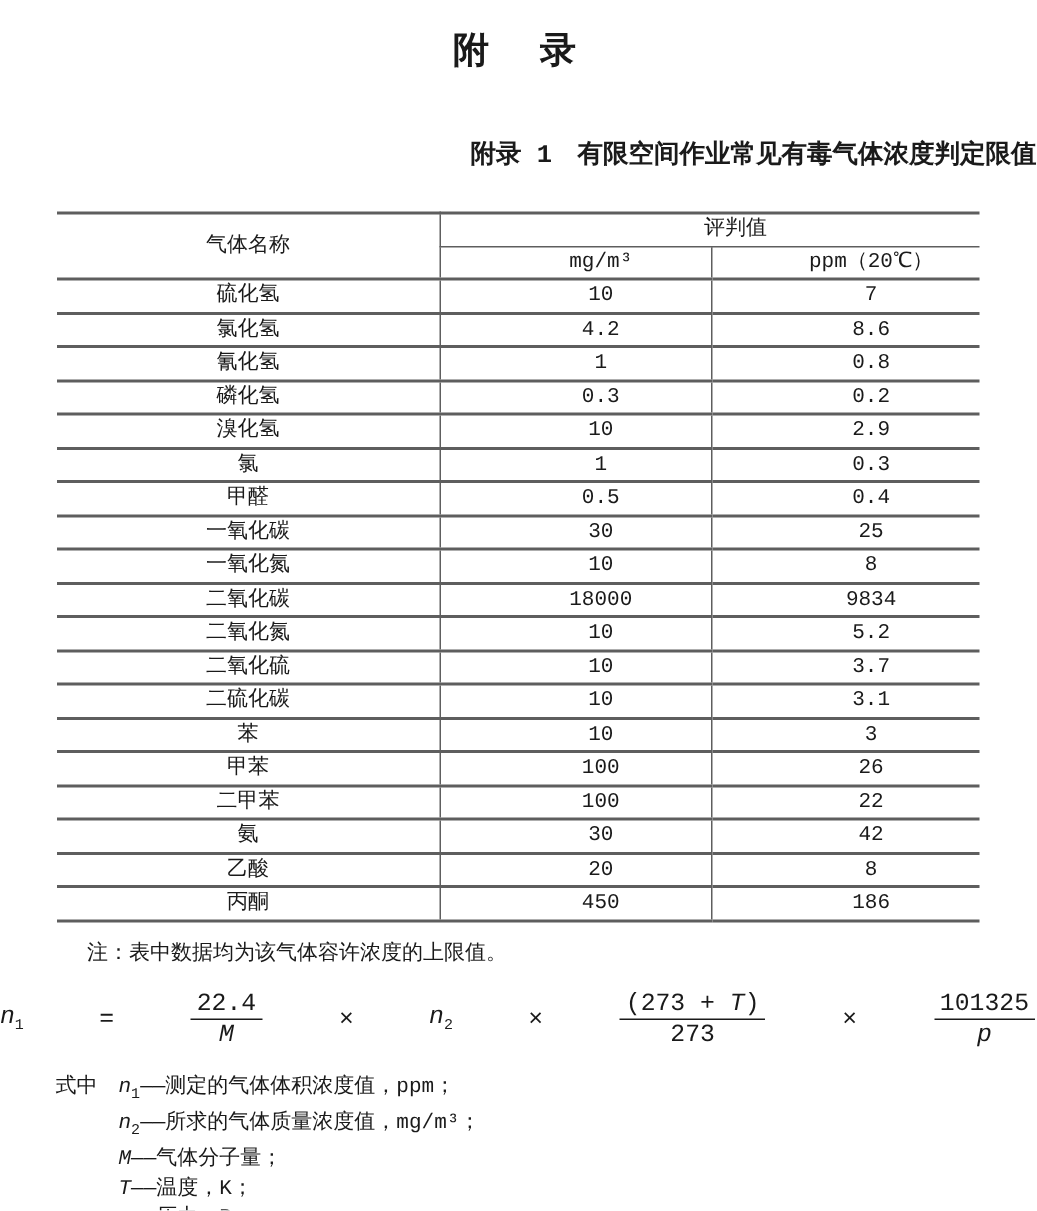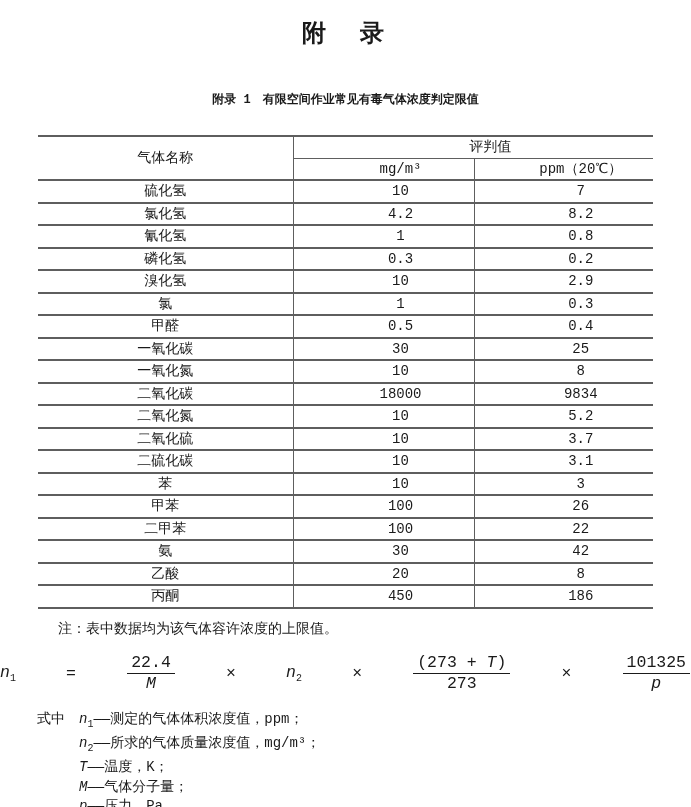--- a/index.html
+++ b/index.html
@@ -17,22 +17,22 @@
   .doc-title {
     margin: 0;
     padding-top: 17px;
     text-align: center;
     font-size: 24px;
     font-weight: bold;
     letter-spacing: 5px;
   }
   .section-title {
     margin: 42px 0 0 0;
-    text-align: center;
-    font-size: 12px;
+    text-align: right;
+    font-size: 17px;
     font-weight: bold;
   }
   table.gas-table {
     width: 615px;
     margin: 27px auto 0 auto;
     border-collapse: collapse;
     table-layout: fixed;
     border-top: 2px solid #5e5e5e;
   }
   table.gas-table th, table.gas-table td {
@@ -110,21 +110,21 @@
     </thead>
     <tbody>
         <tr>
           <td>硫化氢</td>
           <td class="col-sep">10</td>
           <td class="col-sep">7</td>
         </tr>
         <tr>
           <td>氯化氢</td>
           <td class="col-sep">4.2</td>
-          <td class="col-sep">8.2</td>
+          <td class="col-sep">8.6</td>
         </tr>
         <tr>
           <td>氰化氢</td>
           <td class="col-sep">1</td>
           <td class="col-sep">0.8</td>
         </tr>
         <tr>
           <td>磷化氢</td>
           <td class="col-sep">0.3</td>
           <td class="col-sep">0.2</td>
@@ -228,19 +228,19 @@
       <span class="num">101325</span>
       <span class="den var">p</span>
     </span>
   </div>
 
   <div class="definitions">
     <div class="def-label">式中</div>
     <div class="def-items">
         <div class="def-item"><span class="var">n</span><sub>1</sub><span>——</span><span>测定的气体体积浓度值，ppm；</span></div>
         <div class="def-item"><span class="var">n</span><sub>2</sub><span>——</span><span>所求的气体质量浓度值，mg/m³；</span></div>
+        <div class="def-item"><span class="var">M</span><span>——</span><span>气体分子量；</span></div>
         <div class="def-item"><span class="var">T</span><span>——</span><span>温度，K；</span></div>
-        <div class="def-item"><span class="var">M</span><span>——</span><span>气体分子量；</span></div>
         <div class="def-item"><span class="var">p</span><span>——</span><span>压力，Pa。</span></div>
       </div>
   </div>
 
 </div>
 
 </body></html>

